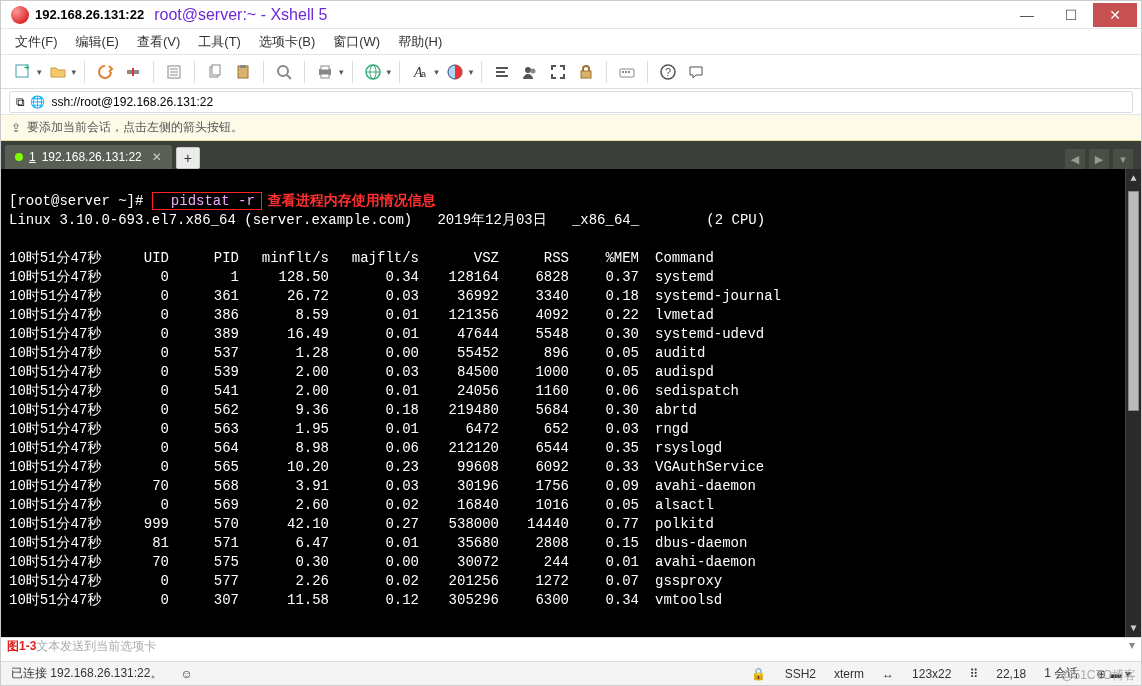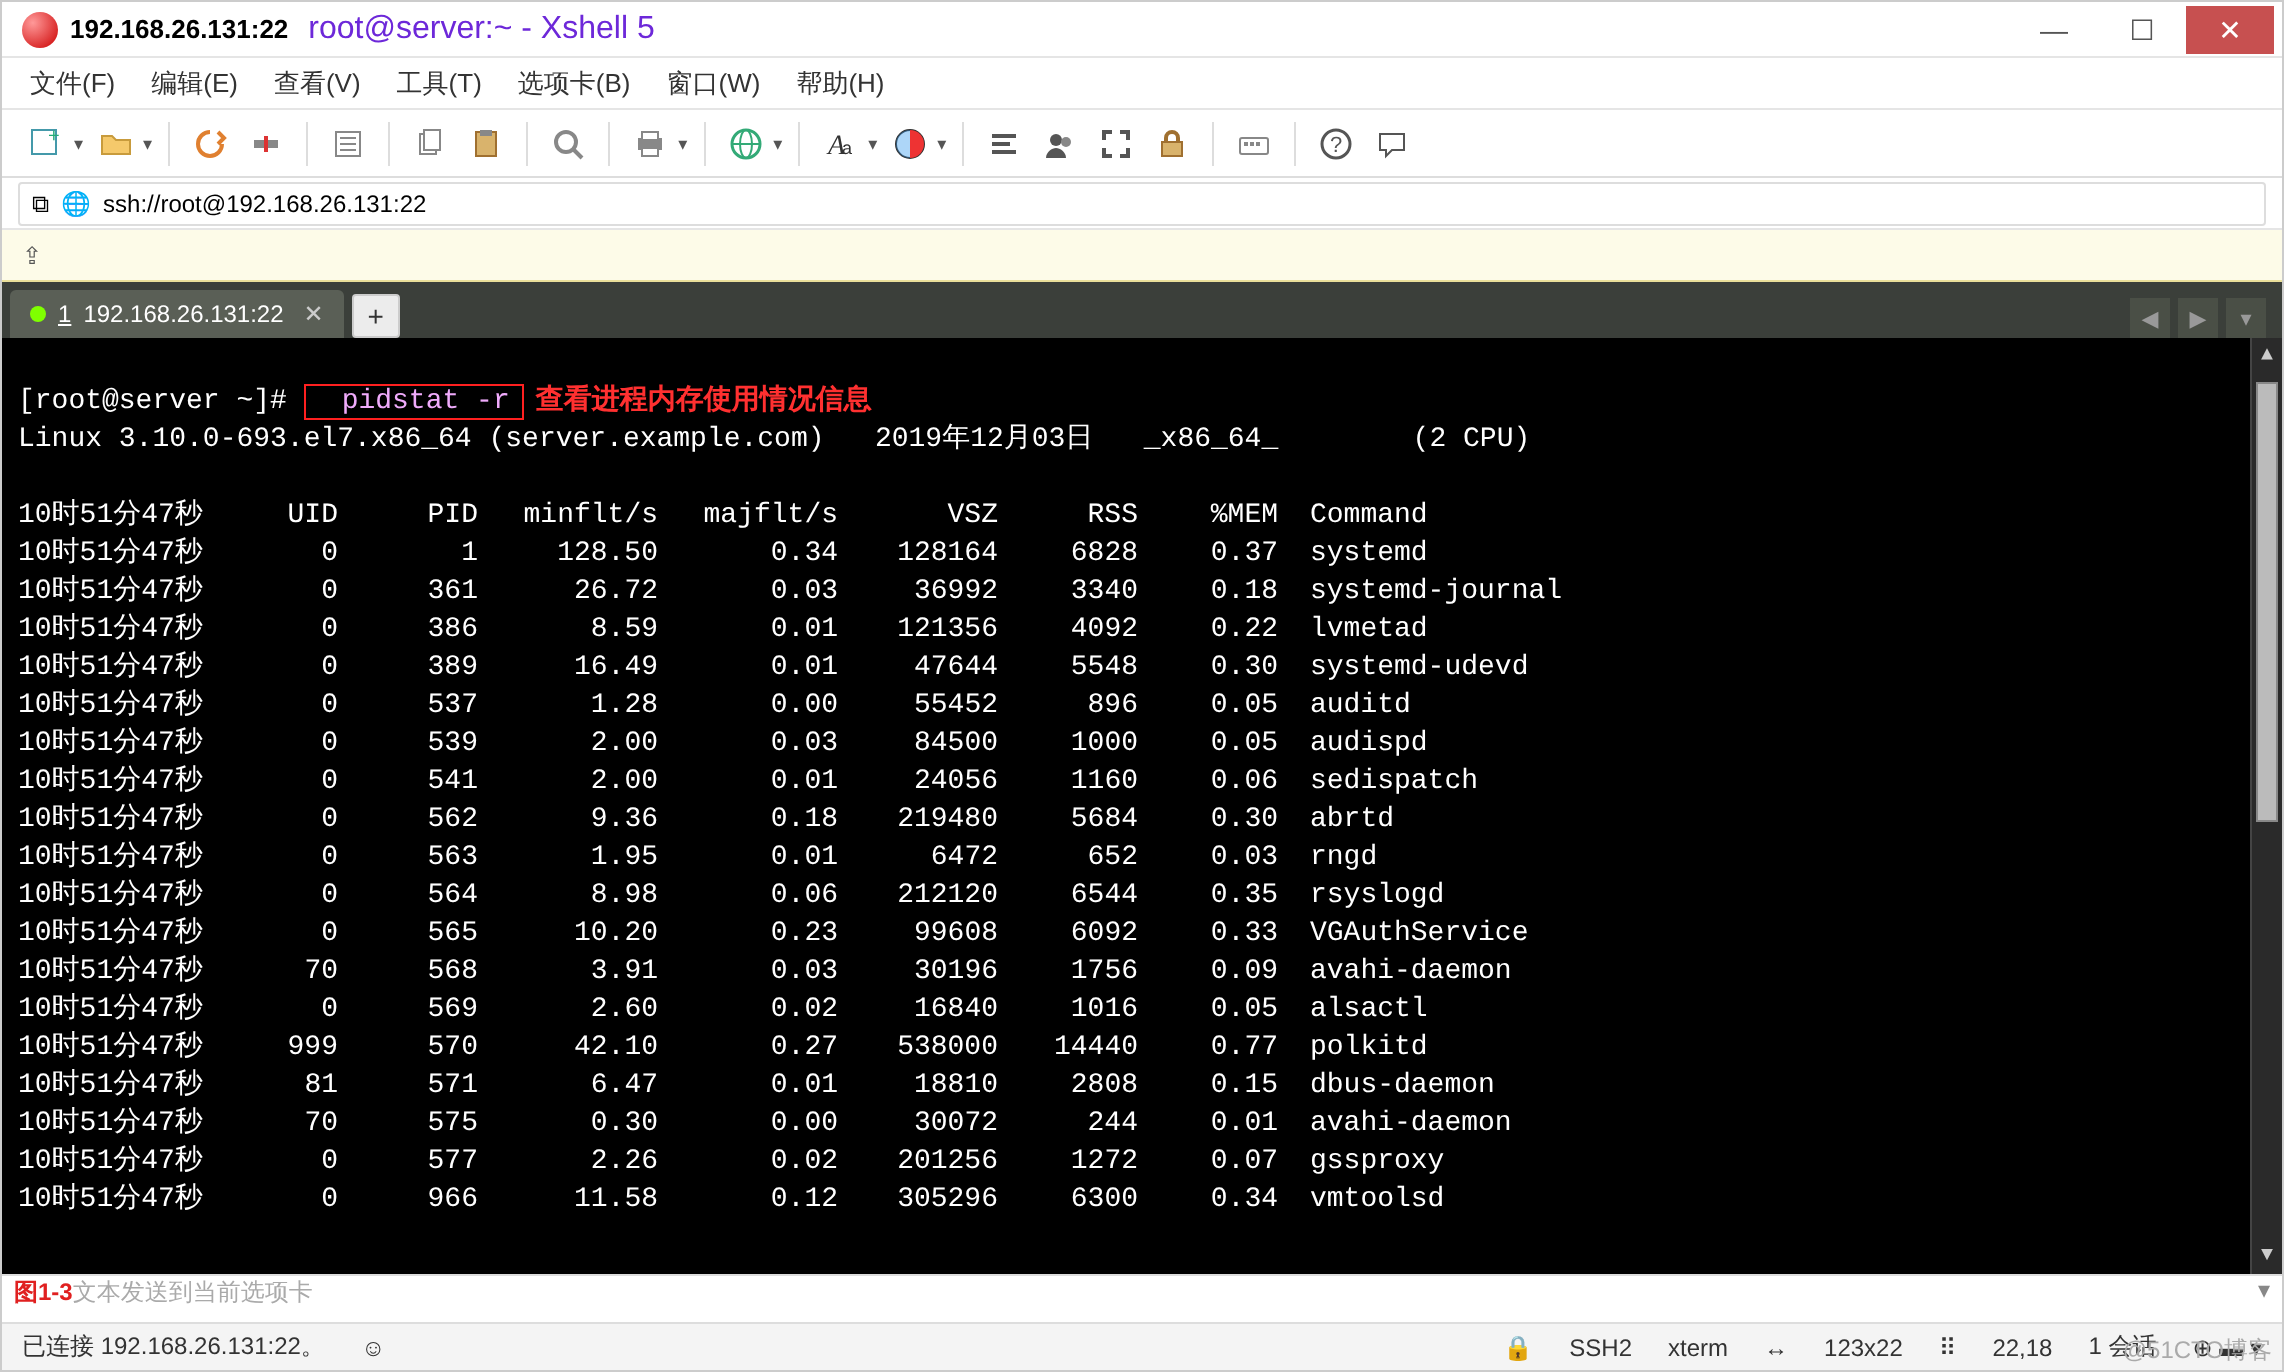--- a/index.html
+++ b/index.html
@@ -276,20 +276,21 @@
 <div class="addressbar">
   <div class="addr-inner">
     <span>⧉</span>
     <span class="globe">🌐</span>
     <span>ssh://root@192.168.26.131:22</span>
   </div>
 </div>
 
 <div class="hintbar">
   <span>⇪</span>
+  <span>要添加当前会话，点击左侧的箭头按钮。</span>
 </div>
 
 <div class="tabstrip">
   <div class="session-tab">
     <span class="dot"></span>
     <span class="tab-under">1</span>
     <span>192.168.26.131:22</span>
     <span class="close">✕</span>
   </div>
   <div class="add-tab">+</div>
@@ -312,24 +313,24 @@
 <span class="col c-time">10时51分47秒</span><span class="col c-uid">0</span><span class="col c-pid">537</span><span class="col c-min">1.28</span><span class="col c-maj">0.00</span><span class="col c-vsz">55452</span><span class="col c-rss">896</span><span class="col c-mem">0.05</span><span class="col c-cmd">auditd</span>
 <span class="col c-time">10时51分47秒</span><span class="col c-uid">0</span><span class="col c-pid">539</span><span class="col c-min">2.00</span><span class="col c-maj">0.03</span><span class="col c-vsz">84500</span><span class="col c-rss">1000</span><span class="col c-mem">0.05</span><span class="col c-cmd">audispd</span>
 <span class="col c-time">10时51分47秒</span><span class="col c-uid">0</span><span class="col c-pid">541</span><span class="col c-min">2.00</span><span class="col c-maj">0.01</span><span class="col c-vsz">24056</span><span class="col c-rss">1160</span><span class="col c-mem">0.06</span><span class="col c-cmd">sedispatch</span>
 <span class="col c-time">10时51分47秒</span><span class="col c-uid">0</span><span class="col c-pid">562</span><span class="col c-min">9.36</span><span class="col c-maj">0.18</span><span class="col c-vsz">219480</span><span class="col c-rss">5684</span><span class="col c-mem">0.30</span><span class="col c-cmd">abrtd</span>
 <span class="col c-time">10时51分47秒</span><span class="col c-uid">0</span><span class="col c-pid">563</span><span class="col c-min">1.95</span><span class="col c-maj">0.01</span><span class="col c-vsz">6472</span><span class="col c-rss">652</span><span class="col c-mem">0.03</span><span class="col c-cmd">rngd</span>
 <span class="col c-time">10时51分47秒</span><span class="col c-uid">0</span><span class="col c-pid">564</span><span class="col c-min">8.98</span><span class="col c-maj">0.06</span><span class="col c-vsz">212120</span><span class="col c-rss">6544</span><span class="col c-mem">0.35</span><span class="col c-cmd">rsyslogd</span>
 <span class="col c-time">10时51分47秒</span><span class="col c-uid">0</span><span class="col c-pid">565</span><span class="col c-min">10.20</span><span class="col c-maj">0.23</span><span class="col c-vsz">99608</span><span class="col c-rss">6092</span><span class="col c-mem">0.33</span><span class="col c-cmd">VGAuthService</span>
 <span class="col c-time">10时51分47秒</span><span class="col c-uid">70</span><span class="col c-pid">568</span><span class="col c-min">3.91</span><span class="col c-maj">0.03</span><span class="col c-vsz">30196</span><span class="col c-rss">1756</span><span class="col c-mem">0.09</span><span class="col c-cmd">avahi-daemon</span>
 <span class="col c-time">10时51分47秒</span><span class="col c-uid">0</span><span class="col c-pid">569</span><span class="col c-min">2.60</span><span class="col c-maj">0.02</span><span class="col c-vsz">16840</span><span class="col c-rss">1016</span><span class="col c-mem">0.05</span><span class="col c-cmd">alsactl</span>
 <span class="col c-time">10时51分47秒</span><span class="col c-uid">999</span><span class="col c-pid">570</span><span class="col c-min">42.10</span><span class="col c-maj">0.27</span><span class="col c-vsz">538000</span><span class="col c-rss">14440</span><span class="col c-mem">0.77</span><span class="col c-cmd">polkitd</span>
-<span class="col c-time">10时51分47秒</span><span class="col c-uid">81</span><span class="col c-pid">571</span><span class="col c-min">6.47</span><span class="col c-maj">0.01</span><span class="col c-vsz">18810</span><span class="col c-rss">2808</span><span class="col c-mem">0.15</span><span class="col c-cmd">dbus-daemon</span>
+<span class="col c-time">10时51分47秒</span><span class="col c-uid">81</span><span class="col c-pid">571</span><span class="col c-min">6.47</span><span class="col c-maj">0.01</span><span class="col c-vsz">35680</span><span class="col c-rss">2808</span><span class="col c-mem">0.15</span><span class="col c-cmd">dbus-daemon</span>
 <span class="col c-time">10时51分47秒</span><span class="col c-uid">70</span><span class="col c-pid">575</span><span class="col c-min">0.30</span><span class="col c-maj">0.00</span><span class="col c-vsz">30072</span><span class="col c-rss">244</span><span class="col c-mem">0.01</span><span class="col c-cmd">avahi-daemon</span>
 <span class="col c-time">10时51分47秒</span><span class="col c-uid">0</span><span class="col c-pid">577</span><span class="col c-min">2.26</span><span class="col c-maj">0.02</span><span class="col c-vsz">201256</span><span class="col c-rss">1272</span><span class="col c-mem">0.07</span><span class="col c-cmd">gssproxy</span>
-<span class="col c-time">10时51分47秒</span><span class="col c-uid">0</span><span class="col c-pid">966</span><span class="col c-min">11.58</span><span class="col c-maj">0.12</span><span class="col c-vsz">305296</span><span class="col c-rss">6300</span><span class="col c-mem">0.34</span><span class="col c-cmd">vmtoolsd</span>
+<span class="col c-time">10时51分47秒</span><span class="col c-uid">0</span><span class="col c-pid">307</span><span class="col c-min">11.58</span><span class="col c-maj">0.12</span><span class="col c-vsz">305296</span><span class="col c-rss">6300</span><span class="col c-mem">0.34</span><span class="col c-cmd">vmtoolsd</span>
 </div>
 <div class="term-scroll">
   <div class="arr up">▲</div>
   <div class="thumb"></div>
   <div class="arr dn">▼</div>
 </div>
 </div>
 
 <div class="send-bar">
   <span class="fig">图1-3</span>

